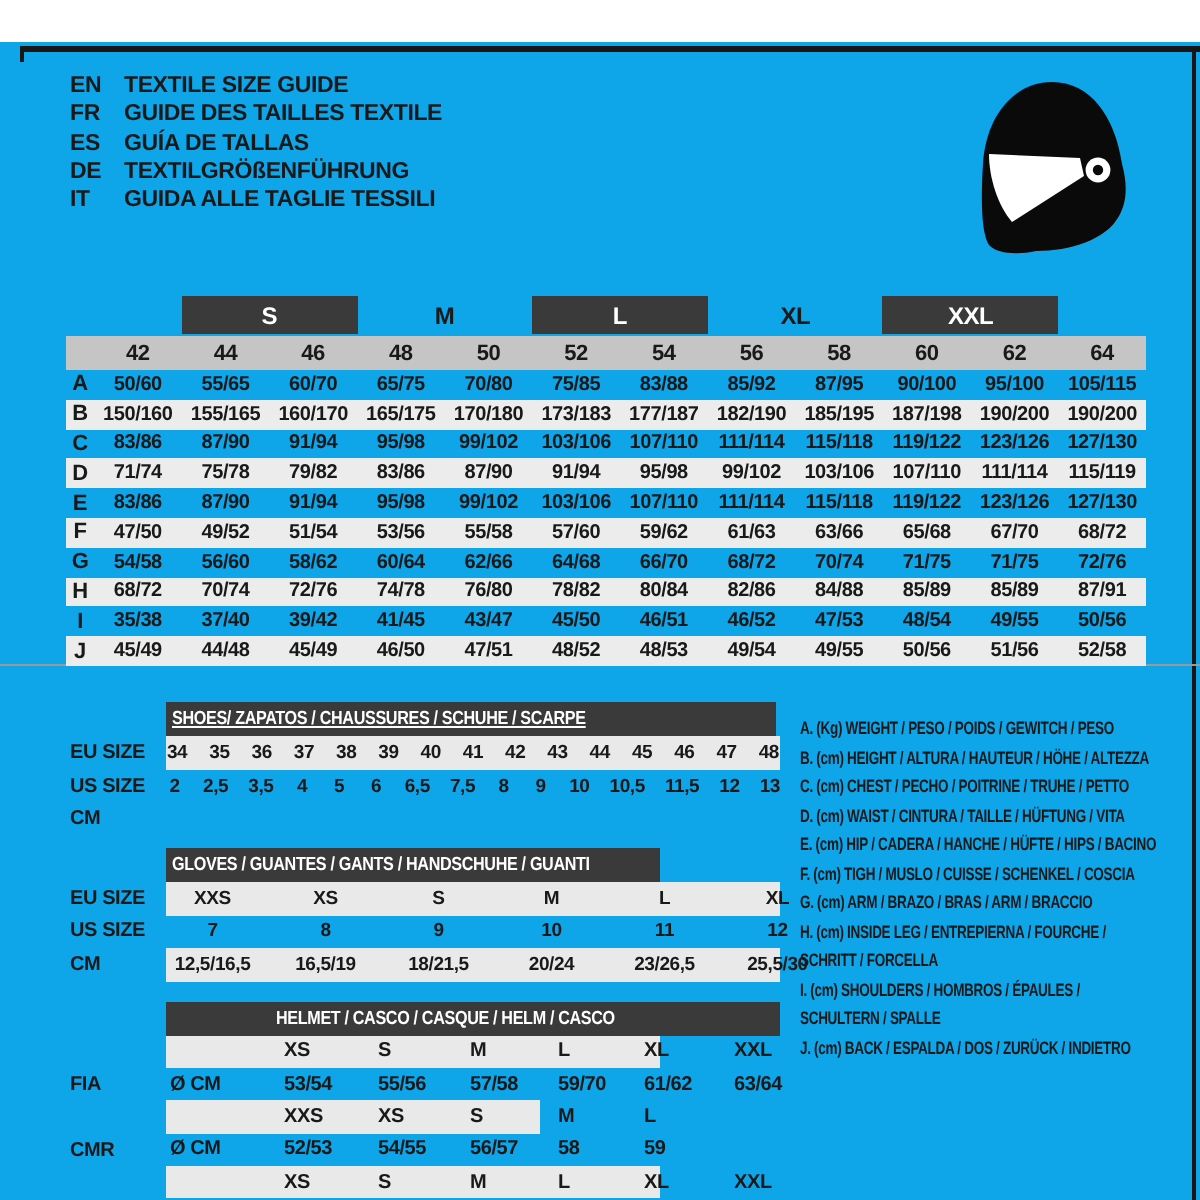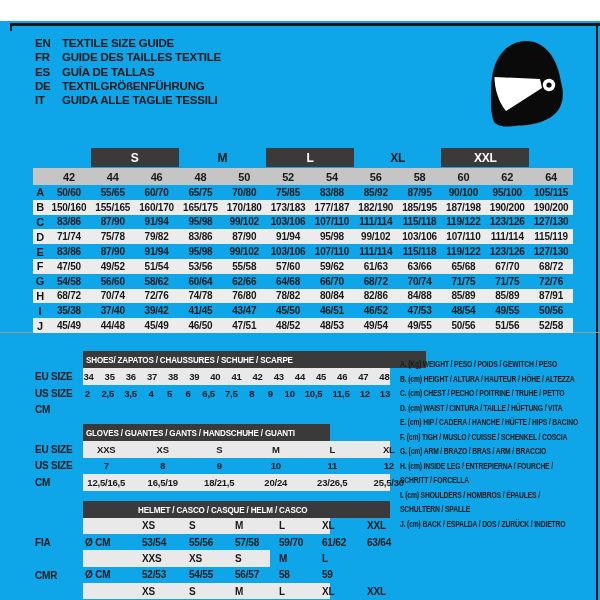--- a/index.html
+++ b/index.html
@@ -34,21 +34,21 @@
   .mt-key { font-size:11px; justify-self:center; }
 
   
   .bar { position:absolute; left:0; top:0; height:17px; background:#3a3a3a; color:#fff;
          display:flex; align-items:center; padding-left:3px; overflow:visible; white-space:nowrap; }
   .condense { display:inline-block; transform:scaleX(0.85); transform-origin:0 50%; font-size:9.5px; white-space:nowrap; }
   .sg-row { align-items:center;gap:10px; }
   .shade2 { background:#e9e9e9; }
 
   .shoes-table { position:absolute; left:83px; top:330px; width:307px; }
-  .shoes-table .bar { width:343px; }
+  .shoes-table .bar { width:305px;text-decoration:underline; }
   .shoes-rows { position:absolute; top:17px; left:0; width:307px; }
   .shoes-grid { display:grid; grid-template-columns:repeat(15,1fr); justify-items:center; height:16.8px; font-size:9.5px; }
 
   .gloves-table { position:absolute; left:83px; top:403px; width:307px; }
   .gloves-table .bar { width:247px; }
   .gloves-rows { position:absolute; top:17px; left:0; width:307px; }
   .gloves-grid { display:grid; grid-template-columns:repeat(6,46.5px); justify-items:center; height:16.6px; font-size:9.5px; }
 
   .helmet-table { position:absolute; left:83px; top:480px; width:307px; }
   .helmet-table .bar { width:307px; height:16.5px;justify-content:center; }

